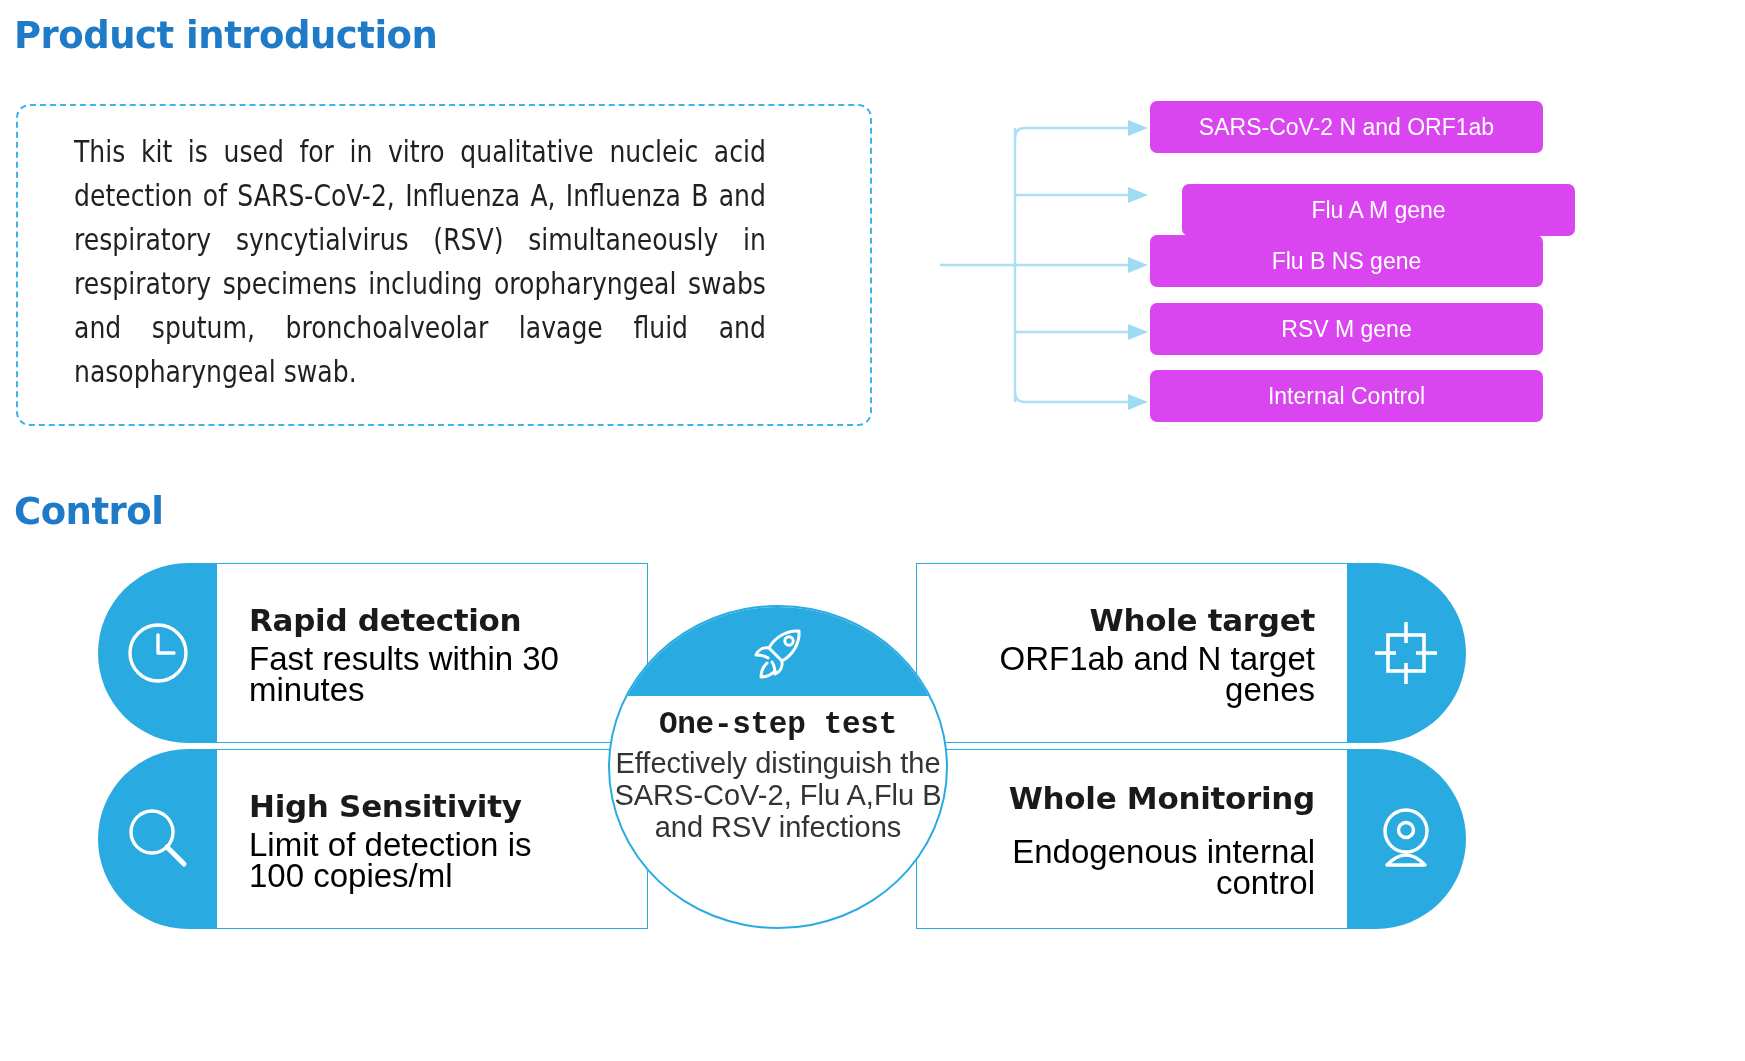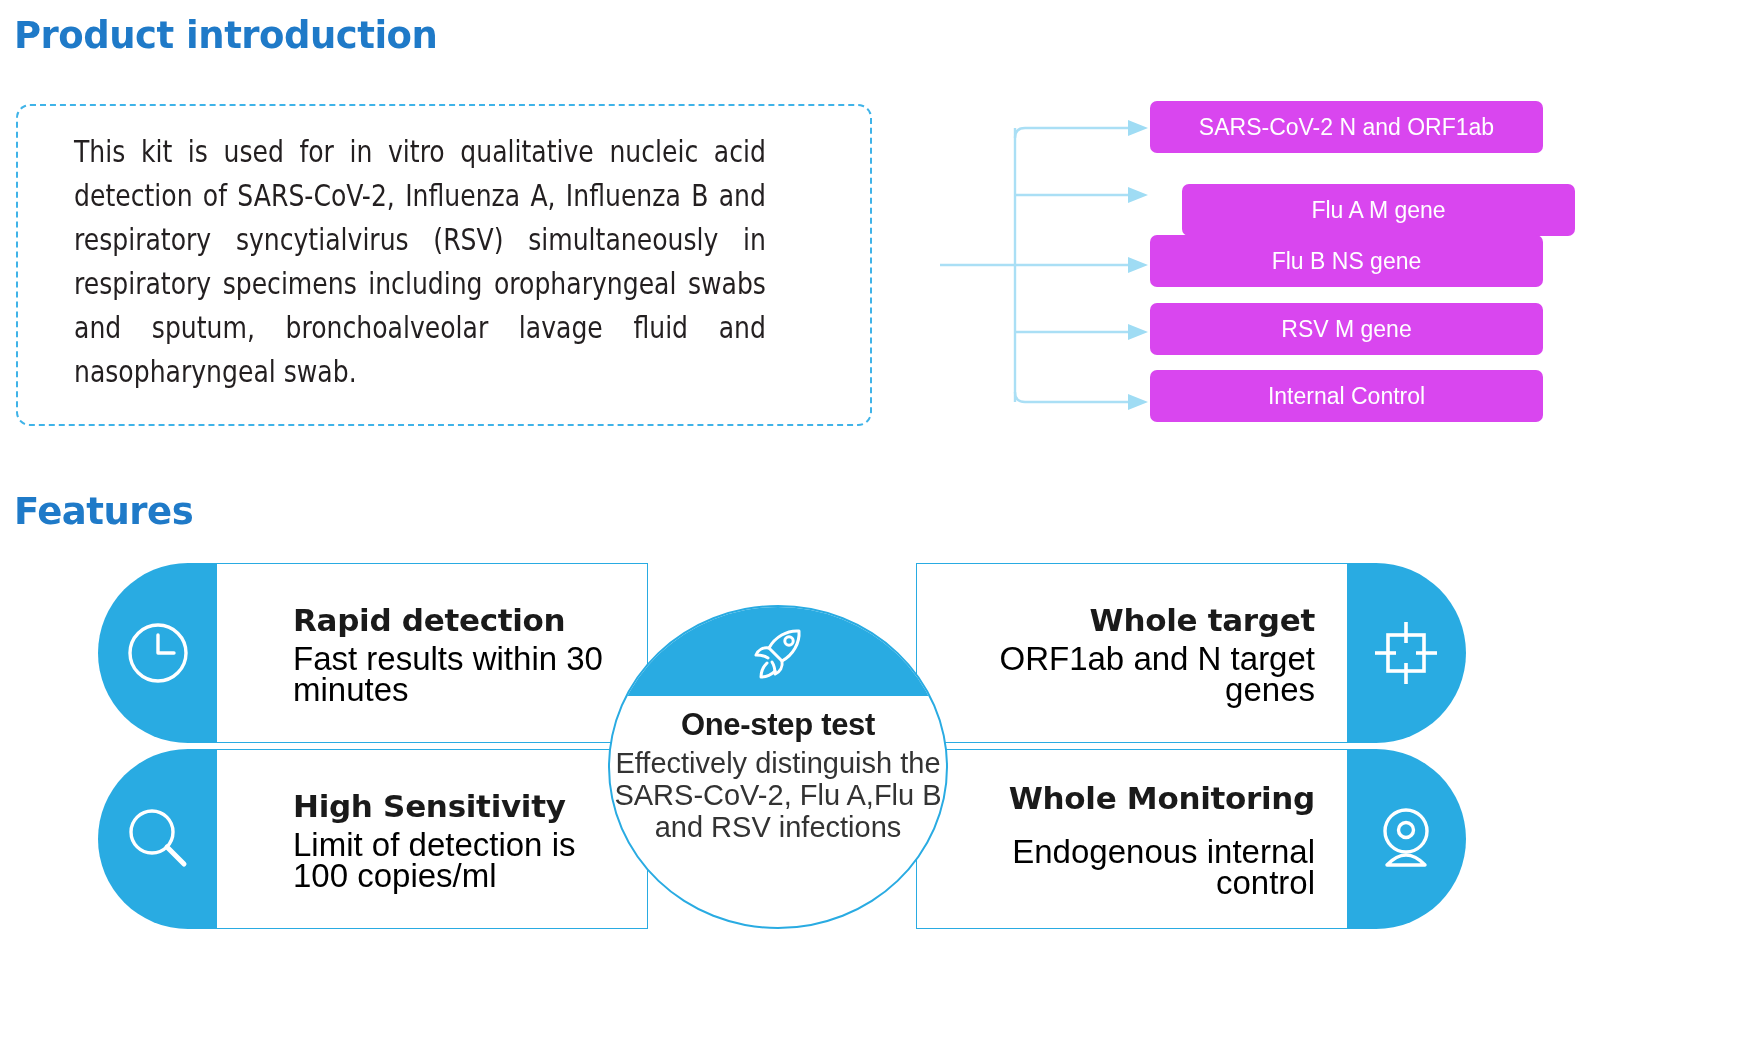--- a/index.html
+++ b/index.html
@@ -57,21 +57,21 @@
   .fcard .ftitle{
     font-family:"DejaVu Sans",sans-serif;font-weight:bold;
     font-size:31px;color:#1a1a1a;letter-spacing:-0.3px;margin-bottom:5px;
   }
   .fcard .fdesc{
     font-size:33px;color:#000000;line-height:31px;
   }
 
   
   .fcard.left .icon-panel{left:0;border-radius:90px 0 0 90px;}
-  .fcard.left .body{left:119px;border-left:none;padding-left:44px;}
+  .fcard.left .body{left:119px;border-left:none;}
   .fcard.left .ftitle,.fcard.left .fdesc{text-align:left;padding-left:32px;}
 
   
   .fcard.right .icon-panel{right:0;border-radius:0 90px 90px 0;}
   .fcard.right .body{left:0;border-right:none;}
   .fcard.right .ftitle,.fcard.right .fdesc{text-align:right;padding-right:32px;}
 
   #card-rapid{left:98px;top:563px;width:550px;}
   #card-rapid .body{width:431px;}
   #card-high{left:98px;top:749px;width:550px;}
@@ -86,21 +86,21 @@
     position:absolute;left:608px;top:605px;width:340px;height:324px;
     border-radius:50%;background:#ffffff;border:2px solid #29abe2;
     box-sizing:border-box;overflow:hidden;
   }
   #oval-cap{
     position:absolute;left:0;top:0;width:100%;height:89px;background:#29abe2;
   }
   #oval-rocket{position:absolute;left:50%;top:14px;transform:translateX(-50%);}
   #oval-title{
     position:absolute;left:0;top:100px;width:100%;text-align:center;
-    font-family:Liberation Sans, sans-serif;font-weight:bold;font-size:31px;
+    font-family:Liberation Mono, monospace;font-weight:bold;font-size:31px;
     color:#1a1a1a;letter-spacing:-0.3px;
   }
   #oval-desc{
     position:absolute;left:0;top:140px;width:100%;text-align:center;
     font-size:29px;line-height:32px;color:#333333;
     white-space:pre-line;
   }
 </style>
 </head>
 <body>
@@ -127,21 +127,21 @@
     <polygon points="208,304 228,312 208,320"></polygon>
   </g>
 </svg>
 
 <div class="gene-bar" style="top:101px;">SARS-CoV-2 N and ORF1ab</div>
 <div class="gene-bar" style="top:184px;margin-left:32px;">Flu A M gene</div>
 <div class="gene-bar" style="top:235px;">Flu B NS gene</div>
 <div class="gene-bar" style="top:303px;">RSV M gene</div>
 <div class="gene-bar" style="top:370px;">Internal Control</div>
 
-<div class="section-title" id="title-features">Features</div>
+<div class="section-title" id="title-features">Control</div>
 
 <div class="fcard left" id="card-rapid">
   <div class="icon-panel">
     <svg width="72" height="72" viewBox="0 0 72 72">
       <circle cx="36" cy="36" r="28" fill="none" stroke="#ffffff" stroke-width="3.4"></circle>
       <path d="M36 18 L36 36 L52 36" fill="none" stroke="#ffffff" stroke-width="3.4" stroke-linecap="round" stroke-linejoin="round"></path>
     </svg>
   </div>
   <div class="body">
     <div class="ftitle">Rapid detection</div>

